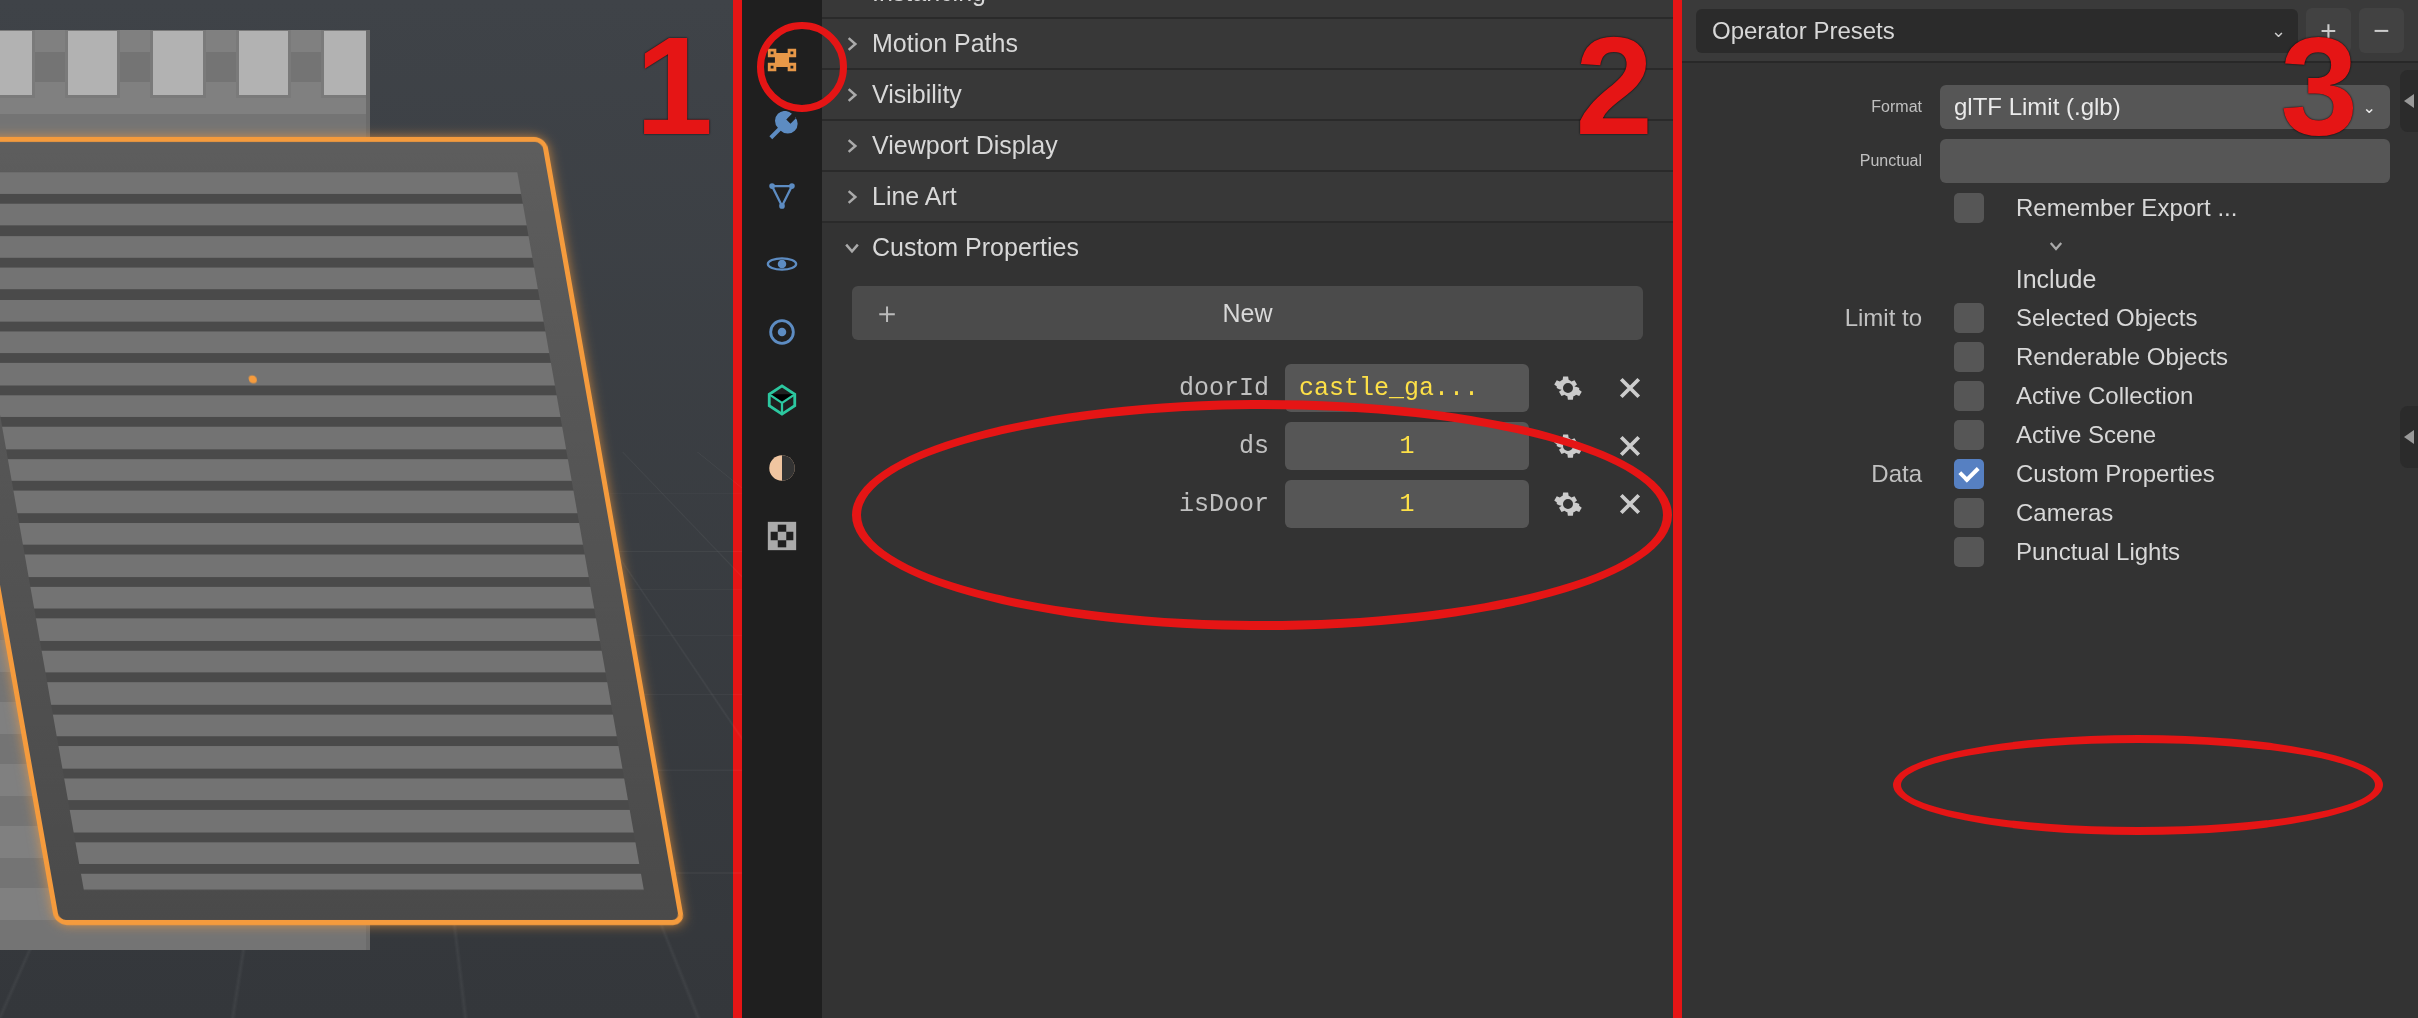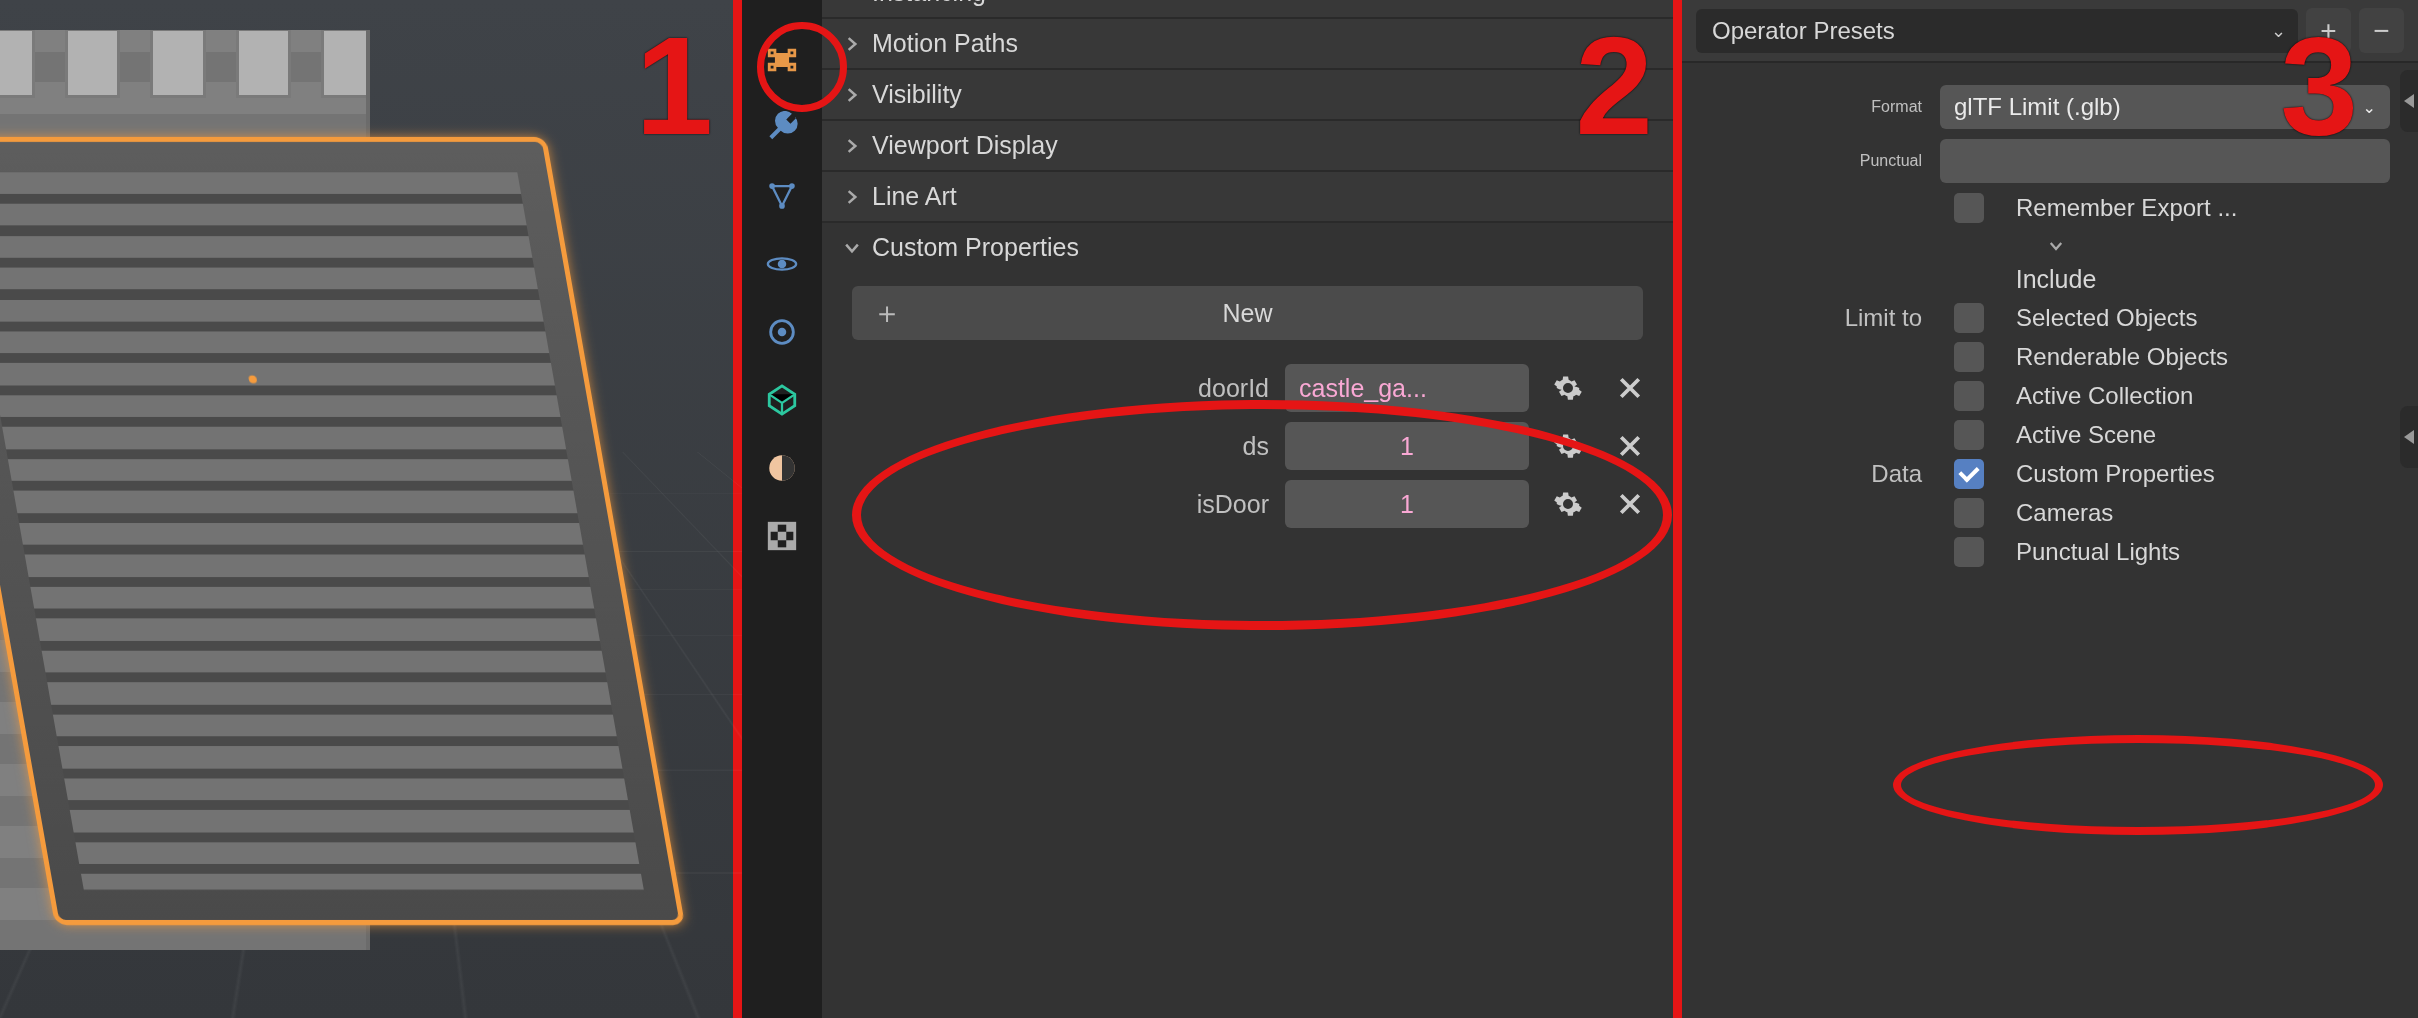--- a/index.html
+++ b/index.html
@@ -110,24 +110,24 @@
     background:#4b4b4b;color:var(--txt);height:54px;border-radius:6px;font-size:25px;
     position:relative;
   }
   .newbtn .plus{position:absolute;left:20px;font-size:30px;color:#bbb;font-weight:300;}
   .oval-red-lg{
     position:absolute;width:820px;height:230px;border:9px solid var(--red);border-radius:50%;
     left:110px;top:400px;z-index:150;pointer-events:none;
   }
   .cprop-list{padding:10px 20px 10px 20px;display:flex;flex-direction:column;gap:10px;}
   .cprop{
-    display:flex;align-items:center;gap:16px;justify-content:flex-end;font-size:25px;
+    display:flex;align-items:center;gap:16px;justify-content:flex-end;font-size:25px;font-family:Liberation Mono, monospace;
   }
   .cprop .klabel{width:300px;text-align:right;color:var(--txt2);}
-  .cprop .kval{width:244px;height:48px;background:var(--field);border-radius:6px;display:flex;align-items:center;justify-content:center;color:#f9a8d4;}
+  .cprop .kval{width:244px;height:48px;background:var(--field);border-radius:6px;display:flex;align-items:center;justify-content:center;color:#fde047;}
   .cprop .kval.left{justify-content:flex-start;padding:0 14px;}
   .iconbtn{width:46px;height:46px;display:flex;align-items:center;justify-content:center;color:#ddd;border-radius:6px;}
   .iconbtn svg{width:30px;height:30px;}
   .gear svg{fill:#ccc;}
   .x svg{stroke:#ccc;stroke-width:3;fill:none;}
 
   
   .toprow{
     display:flex;align-items:center;gap:8px;padding:8px 14px;background:#3a3a3a;border-bottom:2px solid #282828;
   }

